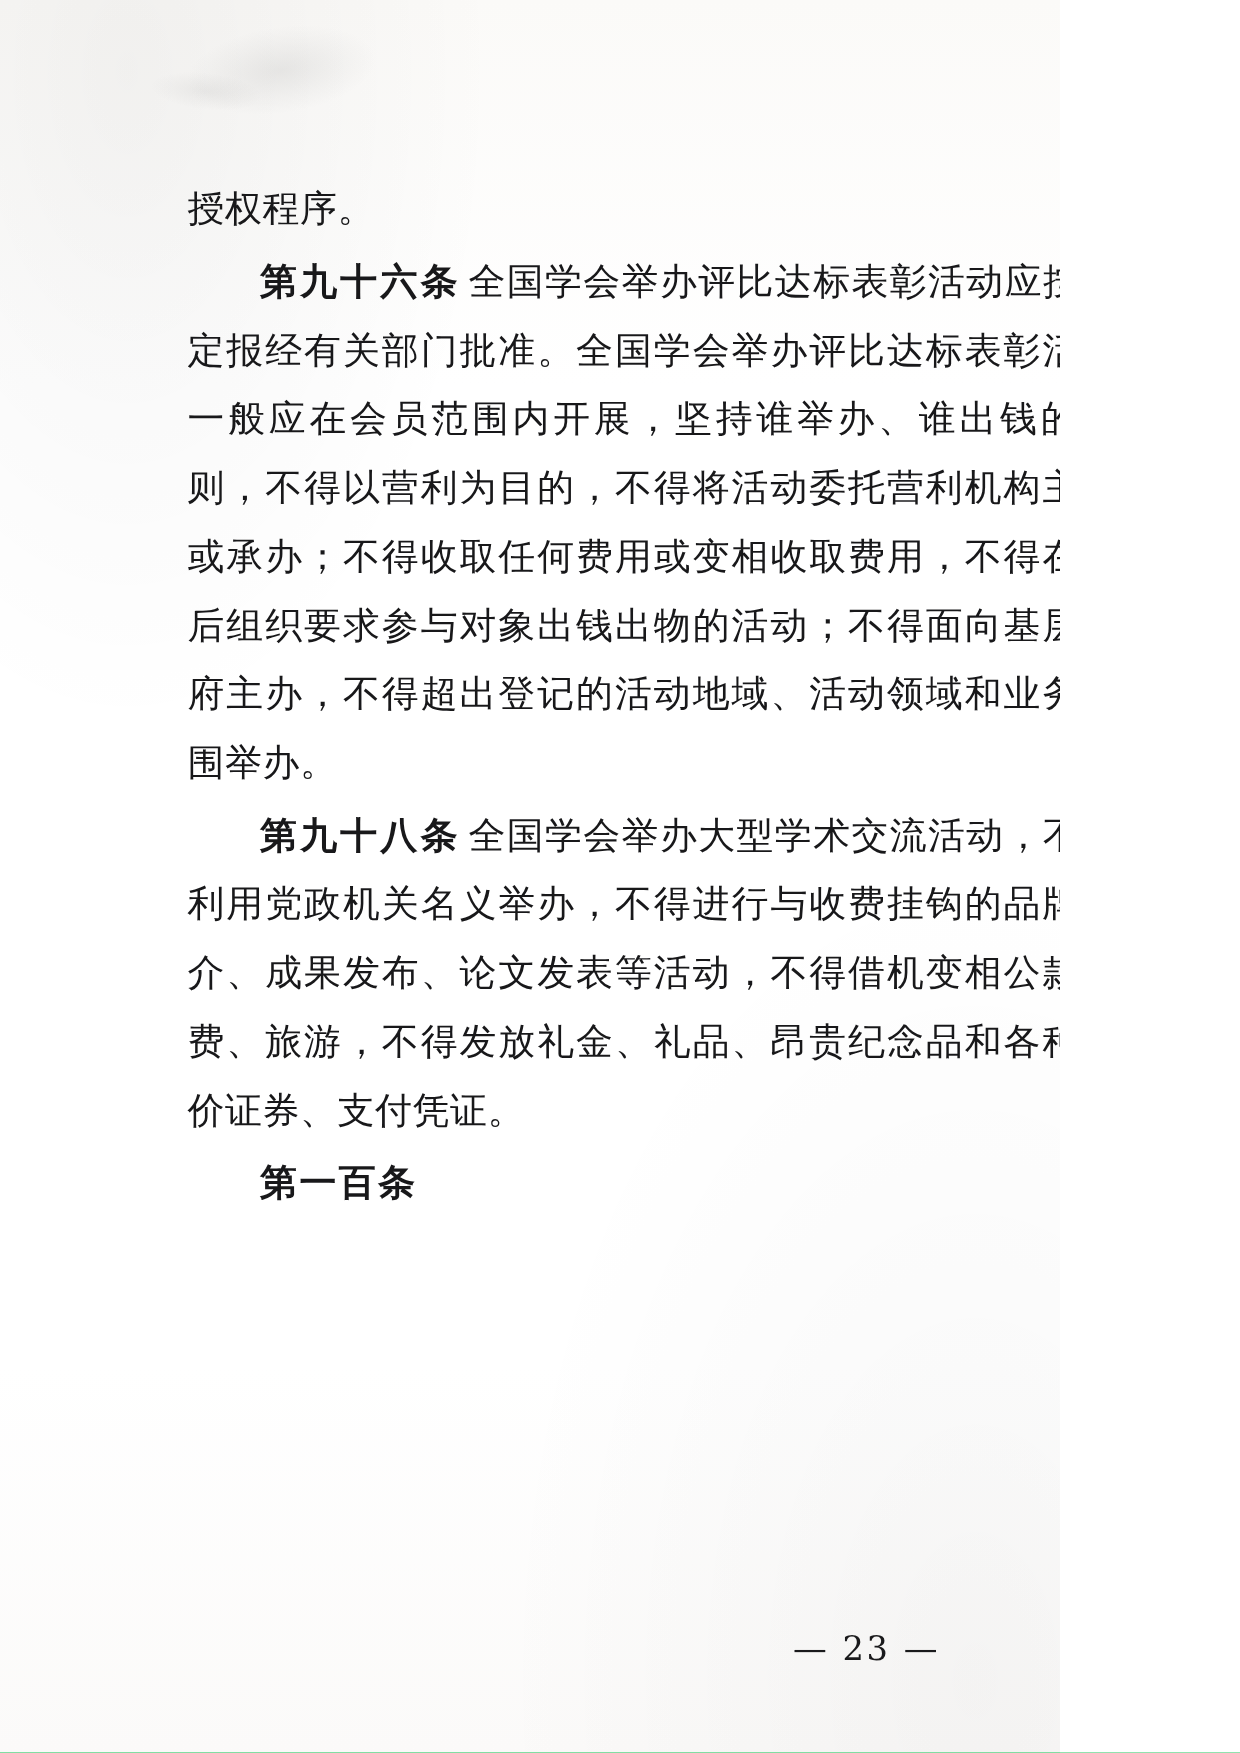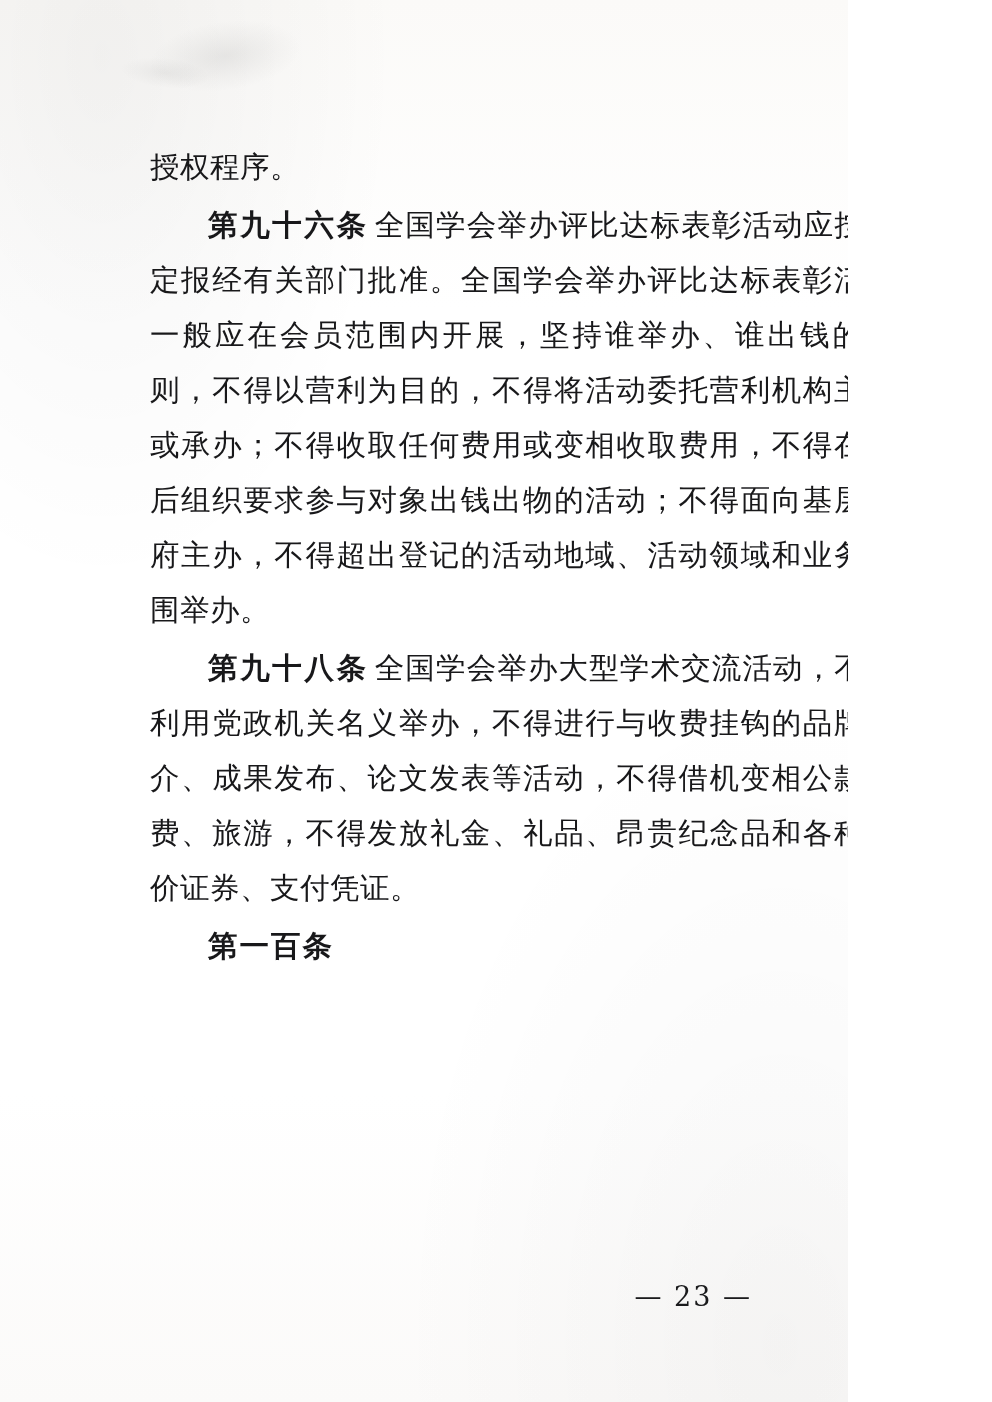--- a/index.html
+++ b/index.html
@@ -83,21 +83,21 @@
     letter-spacing: 1px;
     color: #141416;
     font-family: "DejaVu Sans", sans-serif;
   }
   h2.chapter-heading .chap-num {
     padding-right: 26px;
   }
   .page-number {
     position: absolute;
     right: 96px;
-    bottom: 90px;
+    bottom: 67px;
     font-size: 27px;
     letter-spacing: 2px;
     color: #1a1a1c;
     font-family: "DejaVu Serif", serif;
   }
 </style>
 </head>
 <body>
 
 <div class="page">

